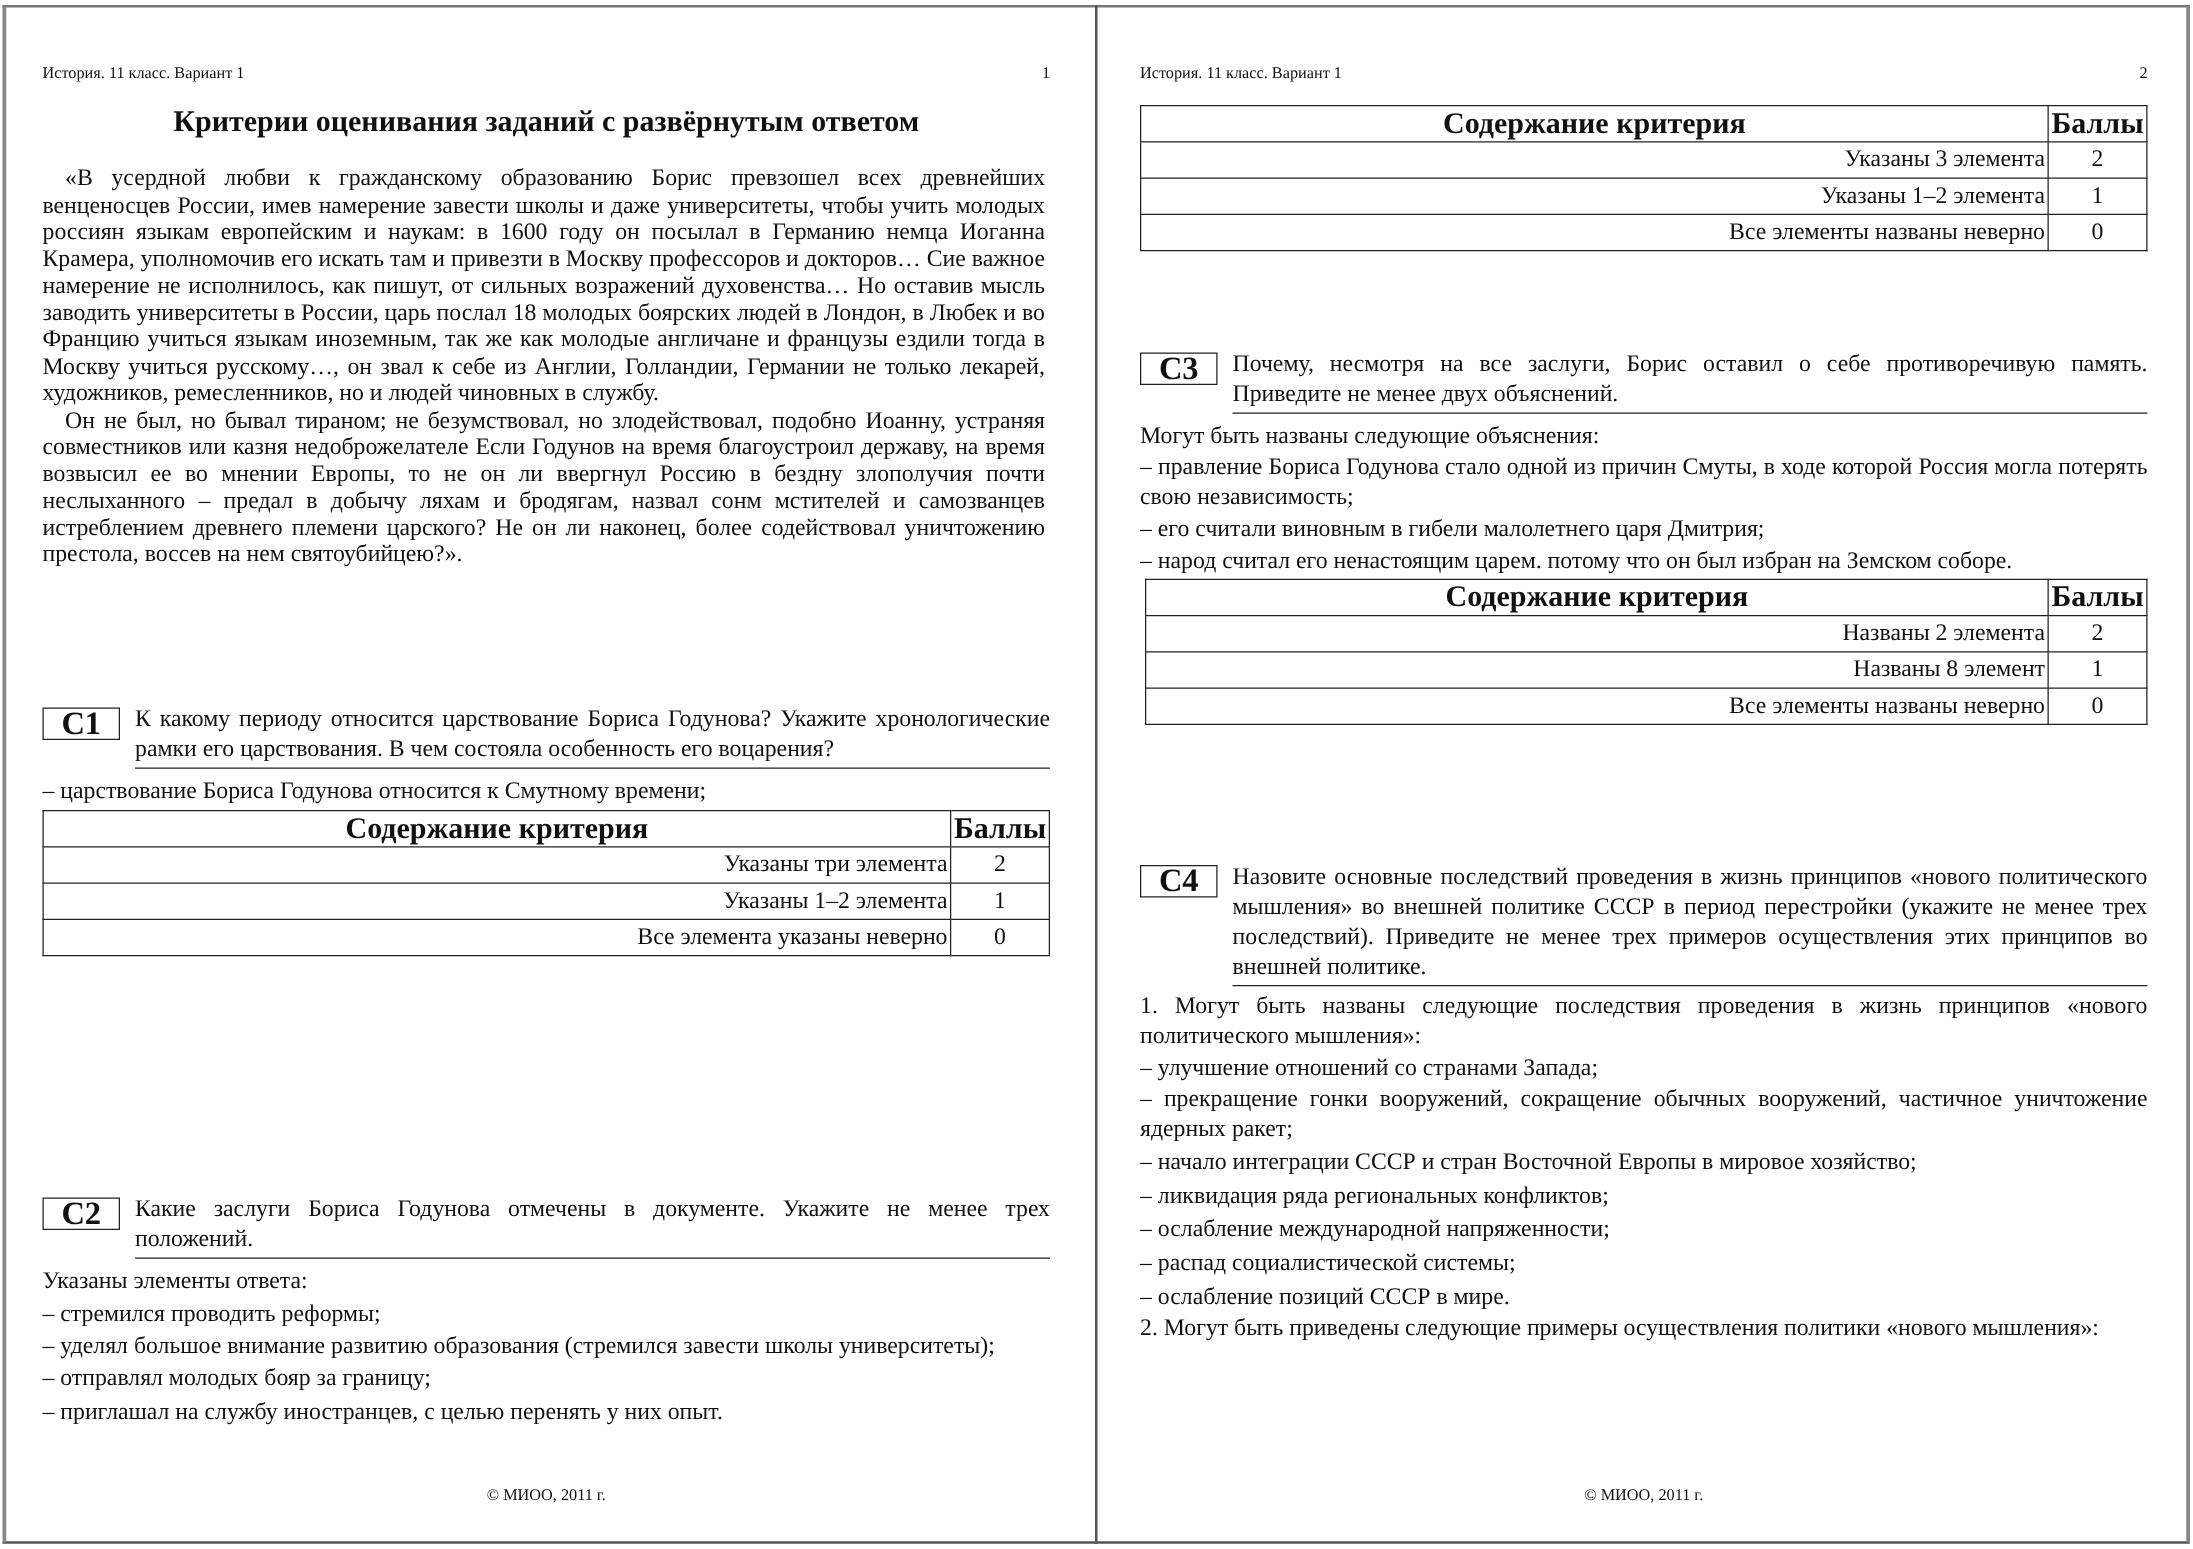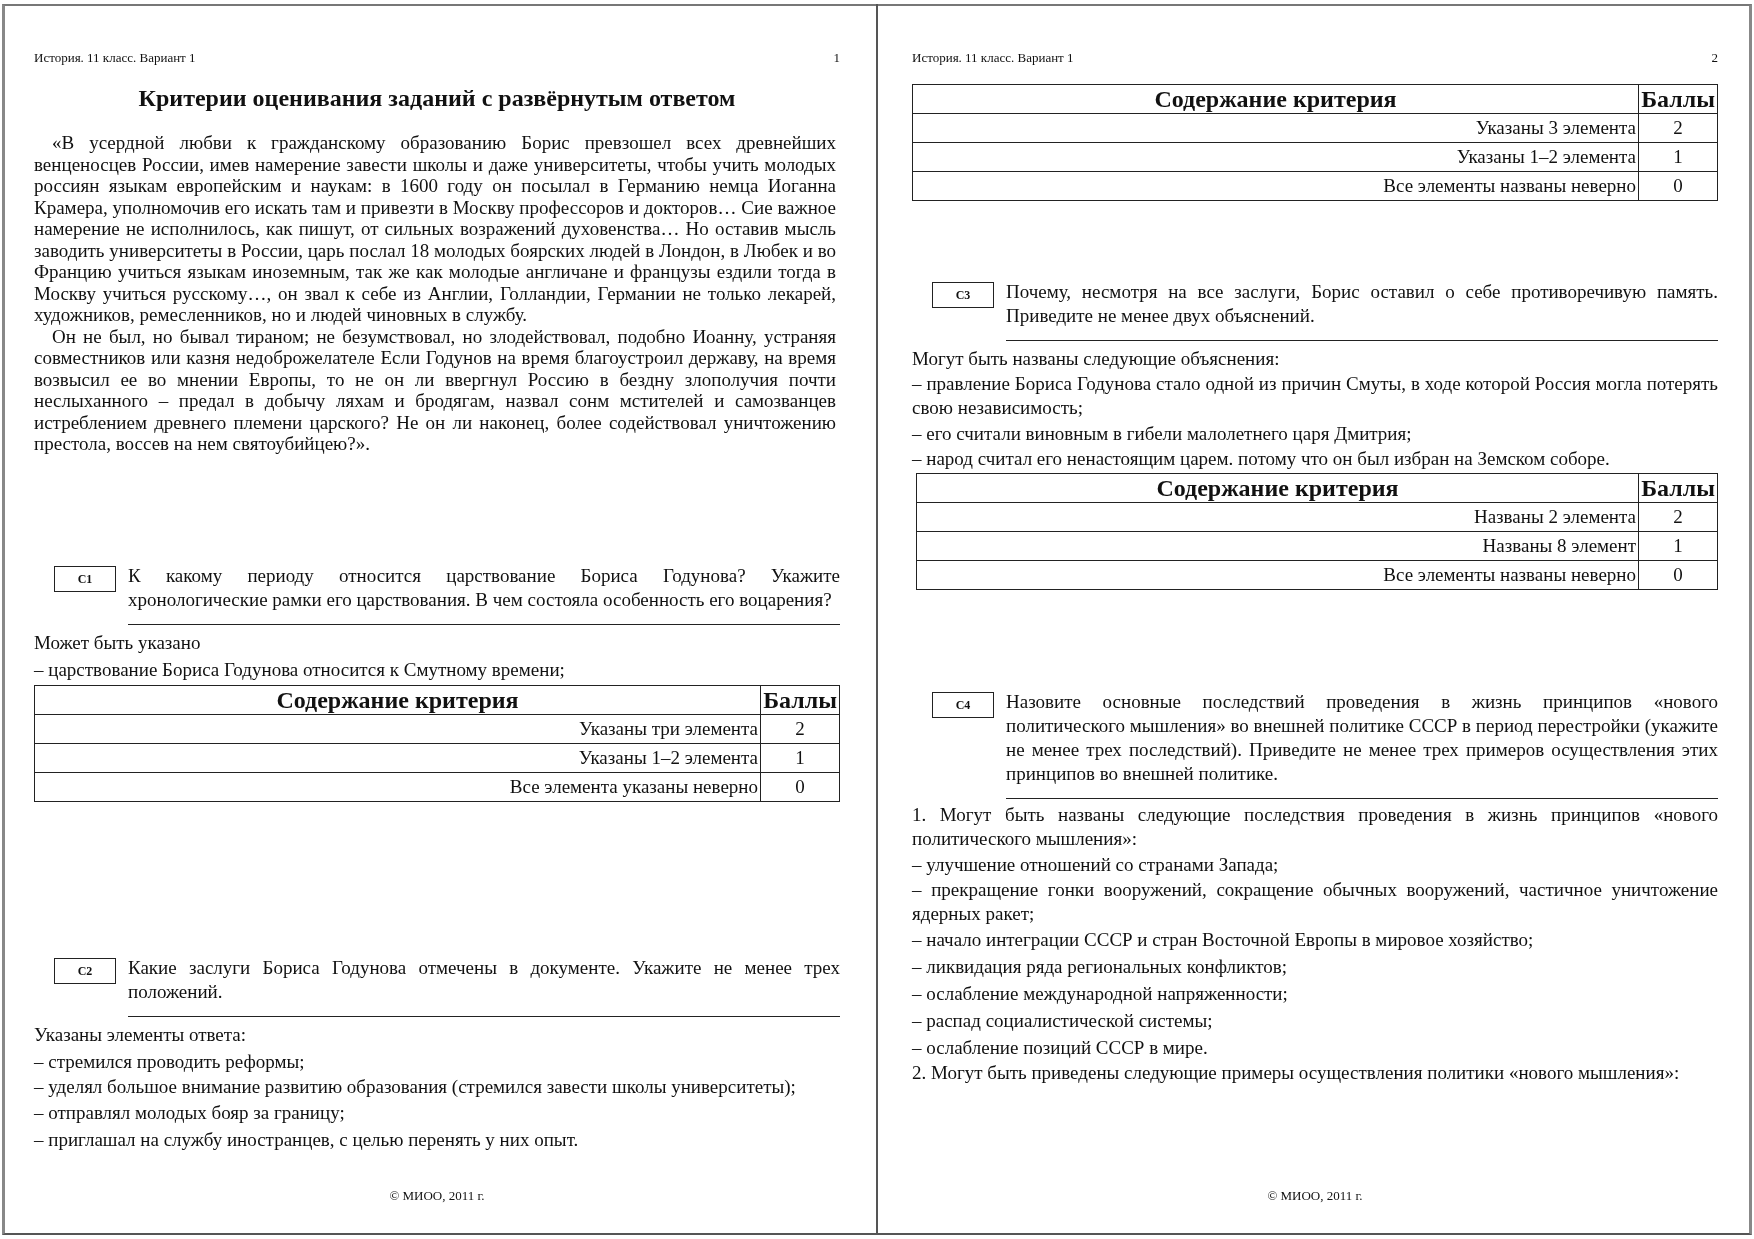--- a/index.html
+++ b/index.html
@@ -26,26 +26,26 @@
     font-weight: bold; font-size: 24px; font-family: "Liberation Serif", serif;
   }
   .body-text {
     font-family: "Liberation Serif", serif; font-size: 19px; line-height: 21.5px; text-align: justify;
   }
   .quote { position: absolute; top: 120px; left: 0; width: 802px; }
   .quote p { margin: 0; text-indent: 18px; }
   .q-block { position: absolute; left: 0; width: 806px; }
   .q-head { display: flex; align-items: flex-start; }
   .q-label {
-    width: 62px; height: 26px; border: 1.5px solid #222; box-sizing: border-box; margin-left: 20px;
-    display: flex; align-items: center; justify-content: center; font-weight: bold; font-size: 12px;
+    width: 62px; height: 26px; border: 1.5px solid #222; box-sizing: border-box; margin-left: 0;
+    display: flex; align-items: center; justify-content: center; font-weight: bold; font-size: 26px;
     font-family: "Liberation Serif", serif; flex-shrink: 0; margin-top: 2px;
   }
   .q-text {
-    margin-left: 12px; flex: 1; border-bottom: 1.5px solid #222; padding-bottom: 12px;
+    margin-left: 12px; flex: 1; border-bottom: 1.5px solid #222; padding-bottom: 2px;
     font-family: "Liberation Serif", serif; font-size: 19px; line-height: 24px; text-align: justify;
   }
   .answer { font-family: "Liberation Serif", serif; font-size: 19px; line-height: 27px; text-align: justify; margin-top: 4px; }
   .answer .line { display: block; }
   .answer .line.wrap { line-height: 24px; }
   table.crit {
     border-collapse: collapse; font-family: "Liberation Serif", serif; font-size: 19px; width: 100%;
   }
   table.crit th, table.crit td { border: 1.5px solid #222; padding: 0 2px; height: 28px; text-align: right; }
   table.crit th { font-weight: bold; text-align: center; font-size: 24px; }
@@ -73,21 +73,20 @@
     <p>«В усердной любви к гражданскому образованию Борис превзошел всех древнейших венценосцев России, имев намерение завести школы и даже университеты, чтобы учить молодых россиян языкам европейским и наукам: в 1600 году он посылал в Германию немца Иоганна Крамера, уполномочив его искать там и привезти в Москву профессоров и докторов… Сие важное намерение не исполнилось, как пишут, от сильных возражений духовенства… Но оставив мысль заводить университеты в России, царь послал 18 молодых боярских людей в Лондон, в Любек и во Францию учиться языкам иноземным, так же как молодые англичане и французы ездили тогда в Москву учиться русскому…, он звал к себе из Англии, Голландии, Германии не только лекарей, художников, ремесленников, но и людей чиновных в службу.</p>
     <p>Он не был, но бывал тираном; не безумствовал, но злодействовал, подобно Иоанну, устраняя совместников или казня недоброжелателе Если Годунов на время благоустроил державу, на время возвысил ее во мнении Европы, то не он ли ввергнул Россию в бездну злополучия почти неслыханного – предал в добычу ляхам и бродягам, назвал сонм мстителей и самозванцев истреблением древнего племени царского? Не он ли наконец, более содействовал уничтожению престола, воссев на нем святоубийцею?».</p>
   </div>
 
   <div class="q-block" style="top:552px;">
     <div class="q-head">
       <div class="q-label">С1</div>
       <div class="q-text">К какому периоду относится царствование Бориса Годунова? Укажите хронологические рамки его царствования. В чем состояла особенность его воцарения?</div>
     </div>
     <div class="answer">
-      <span class="line">Может быть указано</span>
       <span class="line">– царствование Бориса Годунова относится к Смутному времени;</span>
     </div>
     <table class="crit" style="margin-top:2px;">
       <tbody>
           <tr>
         <th>Содержание критерия</th>
         <th class="pts-h">Баллы</th>
       </tr>
       <tr>
         <td>Указаны три элемента</td>

